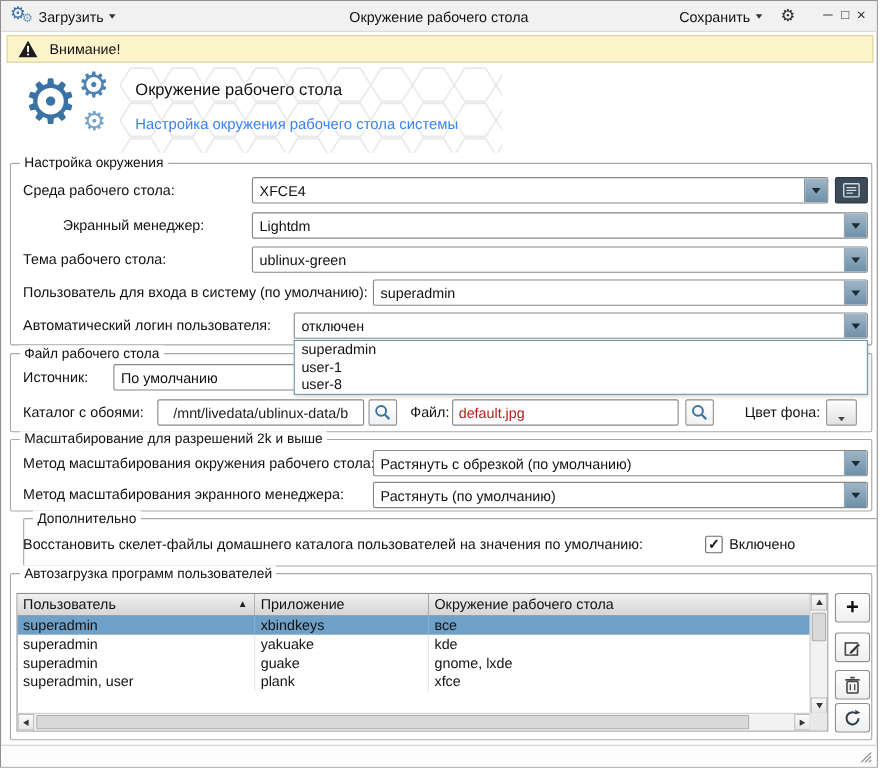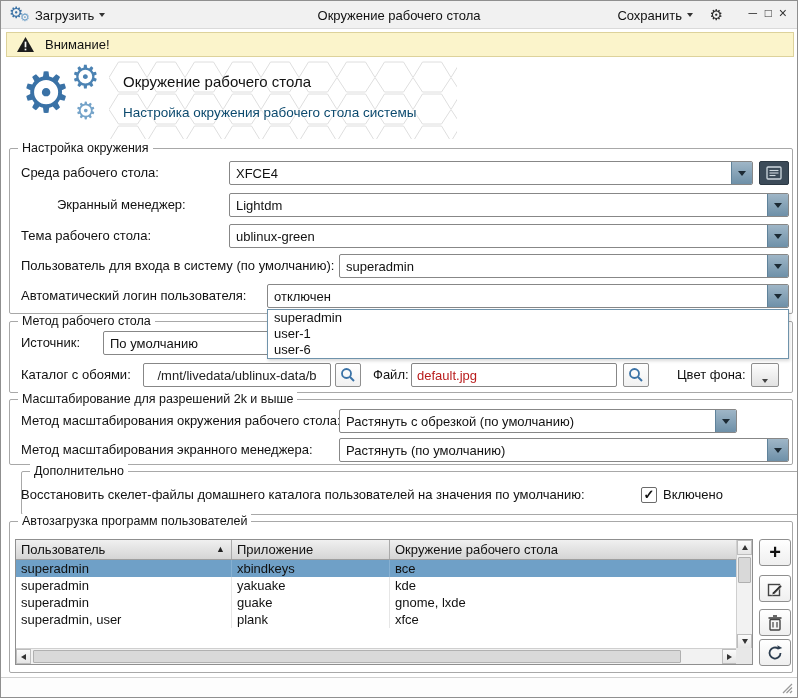--- a/index.html
+++ b/index.html
@@ -27,21 +27,21 @@
   .warning .txt { margin-left:10px; font-size:13px; color:#111; }
   .warning svg { margin-left:9px; }
 
   
   .hexbg { position:absolute; left:108px; top:60px; }
   .logo-gear { position:absolute; line-height:1; }
   .lg1 { left:20px; top:64px; font-size:56px; color:#3a72a6; }
   .lg2 { left:70px; top:60px; font-size:32px; color:#4c83b3; }
   .lg3 { left:74px; top:98px; font-size:24px; color:#74a3c9; }
   .hdr-title { position:absolute; left:122px; top:72px; font-size:15px; color:#111; text-shadow:0 0 3px #fff,0 0 6px #fff; }
-  .hdr-sub { position:absolute; left:122px; top:104px; font-size:13.5px; color:#0c4a6e; text-shadow:0 0 3px #fff,0 0 6px #fff; }
+  .hdr-sub { position:absolute; left:122px; top:104px; font-size:13.5px; color:#3b82f6; text-shadow:0 0 3px #fff,0 0 6px #fff; }
 
   
   .group { position:absolute; border:1px solid #a8a8a8; border-radius:2px; }
   .legend { position:absolute; top:-8px; left:8px; background:#fff; padding:0 4px; font-size:12.5px; color:#111; white-space:nowrap; }
 
   
   .lbl { position:absolute; height:24px; line-height:24px; font-size:13px; color:#111; white-space:nowrap; }
   .combo { position:absolute; height:24px; background:#fff; border:1px solid #878787; border-radius:2px; display:flex; align-items:center; }
   .combo .val { flex:1; padding:0 6px; font-size:13px; color:#111; white-space:nowrap; overflow:hidden; }
   .arrow-btn { width:21px; align-self:stretch; background:linear-gradient(#9fb6c7,#6e90a8); border-left:1px solid #5f829a; display:flex; align-items:center; justify-content:center; border-radius:0 1px 1px 0; }
@@ -190,25 +190,25 @@
   <span class="lbl" style="left:20px;top:283px;">Автоматический логин пользователя:</span>
   <div class="combo" style="left:266px;top:283px;width:522px;">
     <span class="val">отключен</span>
     <span class="arrow-btn">
         <span class="tri-down"></span>
       </span>
   </div>
   <div class="dropdown-list">
     <div class="dropdown-item">superadmin</div>
     <div class="dropdown-item">user-1</div>
-    <div class="dropdown-item">user-6</div>
+    <div class="dropdown-item">user-8</div>
   </div>
 
   <div class="group" style="left:8px;top:320px;width:784px;height:72px;">
-    <span class="legend">Метод рабочего стола</span>
+    <span class="legend">Файл рабочего стола</span>
   </div>
   <span class="lbl" style="left:20px;top:330px;">Источник:</span>
   <div class="combo" style="left:102px;top:330px;width:658px;">
     <span class="val">По умолчанию</span>
     <span class="arrow-btn">
         <span class="tri-down"></span>
       </span>
   </div>
 
   <span class="lbl" style="left:20px;top:362px;">Каталог с обоями:</span>
@@ -229,21 +229,21 @@
   </button>
   <span class="lbl" style="left:676px;top:362px;">Цвет фона:</span>
   <button class="color-btn" style="left:750px;top:362px;">
     <span class="tri-down"></span>
   </button>
 
   <div class="group" style="left:8px;top:398px;width:784px;height:66px;">
     <span class="legend">Масштабирование для разрешений 2k и выше</span>
   </div>
   <span class="lbl" style="left:20px;top:408px;">Метод масштабирования окружения рабочего стола:</span>
-  <div class="combo" style="left:338px;top:408px;width:398px;">
+  <div class="combo" style="left:338px;top:408px;width:450px;">
     <span class="val">Растянуть с обрезкой (по умолчанию)</span>
     <span class="arrow-btn">
         <span class="tri-down"></span>
       </span>
   </div>
   <span class="lbl" style="left:20px;top:437px;">Метод масштабирования экранного менеджера:</span>
   <div class="combo" style="left:338px;top:437px;width:450px;">
     <span class="val">Растянуть (по умолчанию)</span>
     <span class="arrow-btn">
         <span class="tri-down"></span>

